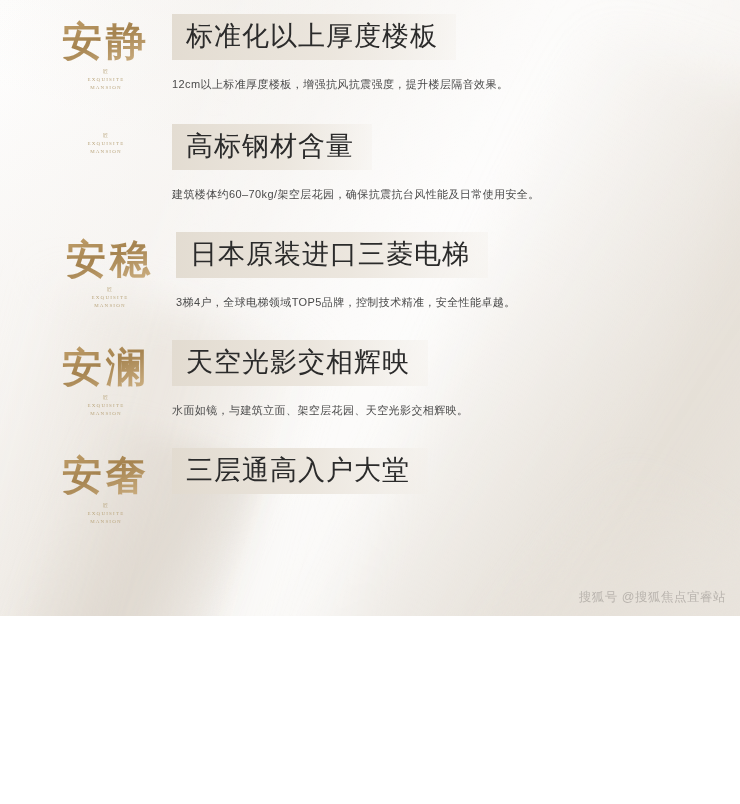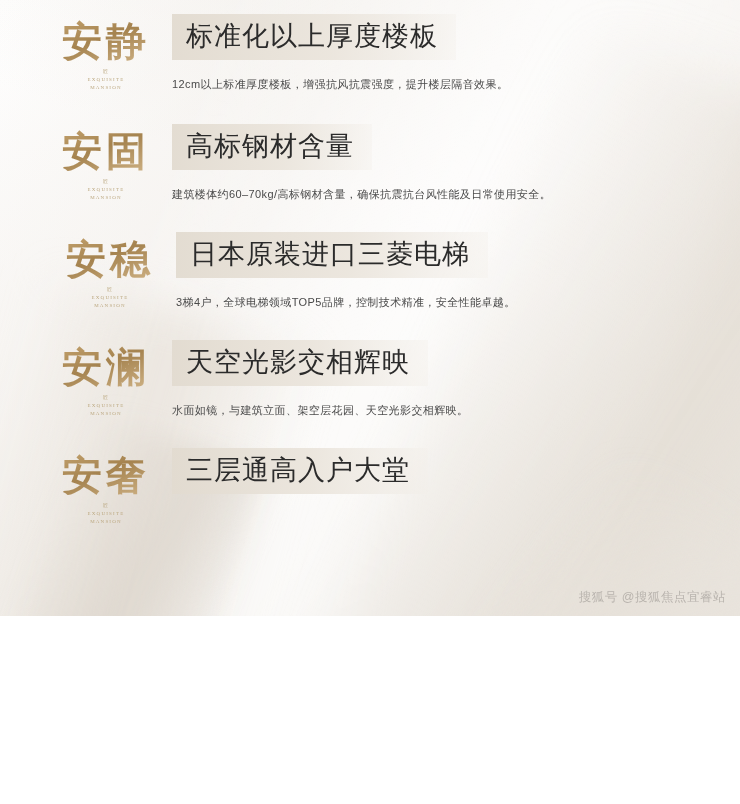--- a/index.html
+++ b/index.html
@@ -187,32 +187,31 @@
       <div class="body-col">
         <div class="heading-bar">
           <div class="heading-text">标准化以上厚度楼板</div>
         </div>
         <div class="desc">12cm以上标准厚度楼板，增强抗风抗震强度，提升楼层隔音效果。</div>
       </div>
     </div>
 
     <div class="section s1">
       <div class="badge">
-        <div class="badge-char">安固</div>
         <div class="badge-sub">
           <div>匠</div>
           <div>EXQUISITE</div>
           <div>MANSION</div>
         </div>
       </div>
       <div class="body-col">
         <div class="heading-bar">
           <div class="heading-text">高标钢材含量</div>
         </div>
-        <div class="desc">建筑楼体约60–70kg/高标钢材含量，确保抗震抗台风性能及日常使用安全。</div>
+        <div class="desc">建筑楼体约60–70kg/架空层花园，确保抗震抗台风性能及日常使用安全。</div>
       </div>
     </div>
 
     <div class="section s2">
       <div class="badge">
         <div class="badge-char">安稳</div>
         <div class="badge-sub">
           <div>匠</div>
           <div>EXQUISITE</div>
           <div>MANSION</div>

